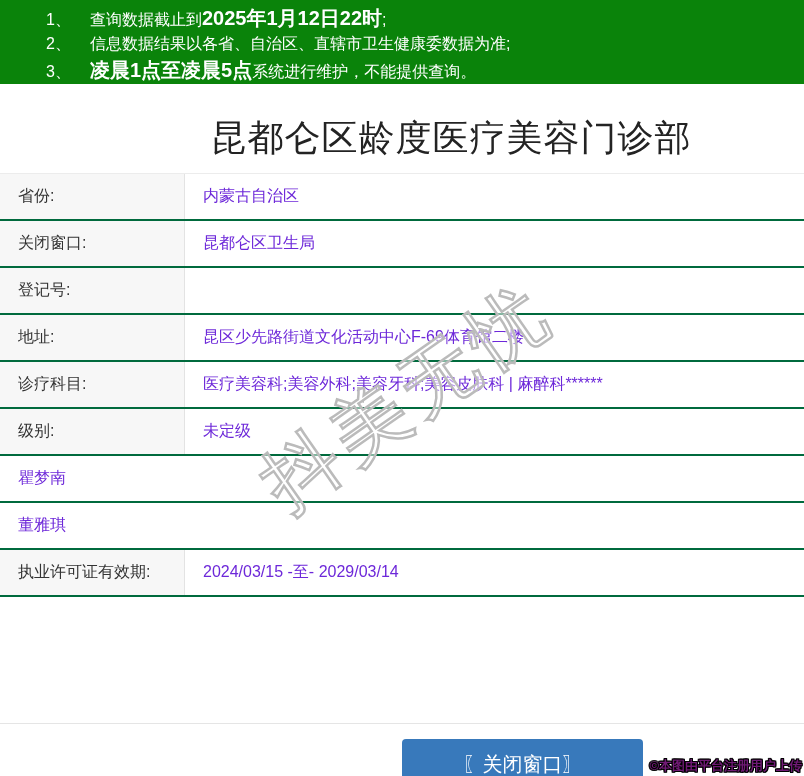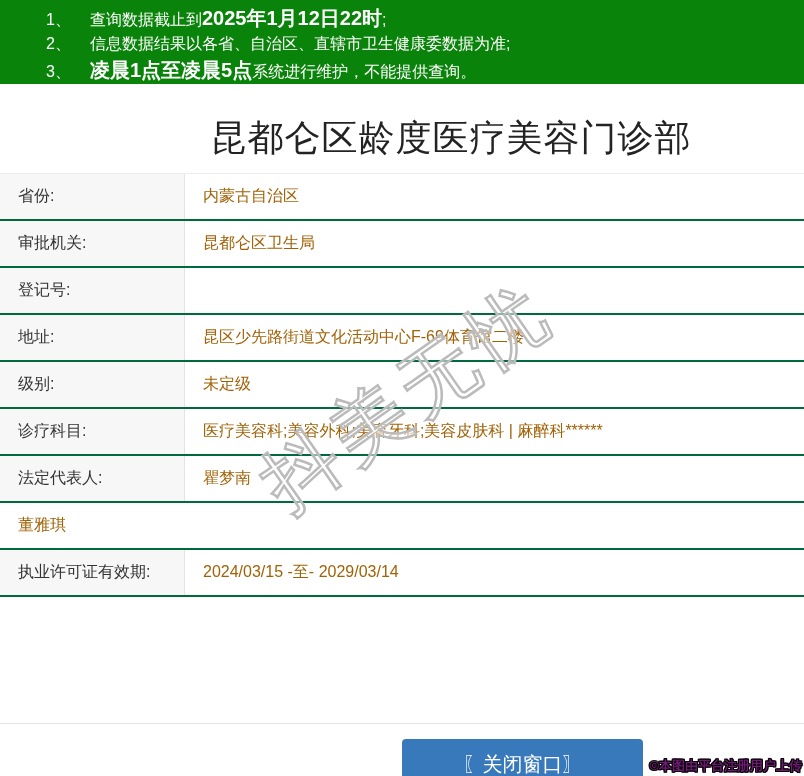--- a/index.html
+++ b/index.html
@@ -56,21 +56,21 @@
     background:#f7f7f7;
     border-right:1px solid #e3e3e3;
     display:flex;align-items:center;
     padding-left:18px;
     font-size:16px;color:#333;
   }
   .cell-value{
     flex:1;
     display:flex;align-items:center;
     padding-left:18px;
-    font-size:16px;color:#a16207;
+    font-size:16px;color:#6d28d9;
     white-space:nowrap;
   }
   
   .watermark{
     position:absolute;
     left:243px;top:452px;
     transform:rotate(-35deg);
     transform-origin:0 0;
     font-size:75px;
     letter-spacing:8px;
@@ -129,40 +129,39 @@
 </div>
 
 <div class="page-title">昆都仑区龄度医疗美容门诊部</div>
 
 <div class="info-table">
   <div class="info-row">
     <div class="cell-label">省份:</div>
     <div class="cell-value">内蒙古自治区</div>
   </div>
   <div class="info-row">
-    <div class="cell-label">审批机关:</div>
+    <div class="cell-label">关闭窗口:</div>
     <div class="cell-value">昆都仑区卫生局</div>
   </div>
   <div class="info-row">
     <div class="cell-label">登记号:</div>
   </div>
   <div class="info-row">
     <div class="cell-label">地址:</div>
     <div class="cell-value">昆区少先路街道文化活动中心F-69体育馆二楼</div>
   </div>
   <div class="info-row">
+    <div class="cell-label">诊疗科目:</div>
+    <div class="cell-value">医疗美容科;美容外科;美容牙科;美容皮肤科 | 麻醉科******</div>
+  </div>
+  <div class="info-row">
     <div class="cell-label">级别:</div>
     <div class="cell-value">未定级</div>
   </div>
   <div class="info-row">
-    <div class="cell-label">诊疗科目:</div>
-    <div class="cell-value">医疗美容科;美容外科;美容牙科;美容皮肤科 | 麻醉科******</div>
-  </div>
-  <div class="info-row">
-    <div class="cell-label">法定代表人:</div>
     <div class="cell-value">瞿梦南</div>
   </div>
   <div class="info-row">
     <div class="cell-value">董雅琪</div>
   </div>
   <div class="info-row">
     <div class="cell-label">执业许可证有效期:</div>
     <div class="cell-value">2024/03/15 -至- 2029/03/14</div>
   </div>
 </div>

